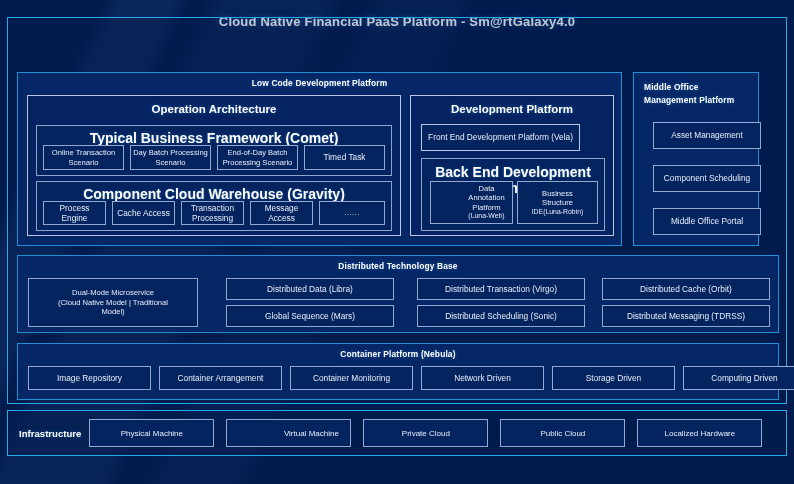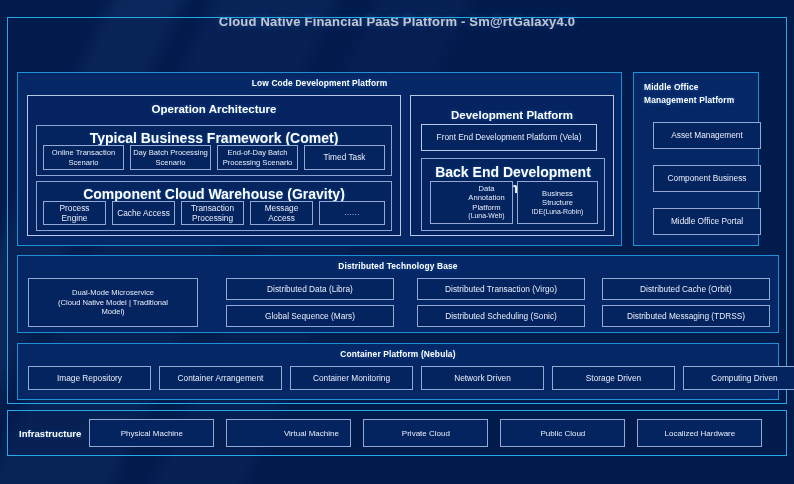--- a/index.html
+++ b/index.html
@@ -140,23 +140,23 @@
           <div class="group-title" style="margin-top:4px;">Component Cloud Warehouse (Gravity)</div>
           <div class="box lg" style="left:6px; top:19px; width:63px; height:24px;">Process Engine</div>
           <div class="box lg" style="left:75px; top:19px; width:63px; height:24px;">Cache Access</div>
           <div class="box lg" style="left:144px; top:19px; width:63px; height:24px;">Transaction Processing</div>
           <div class="box lg" style="left:213px; top:19px; width:63px; height:24px;">Message Access</div>
           <div class="box" style="left:282px; top:19px; width:66px; height:24px; letter-spacing:0.5px;">......</div>
         </div>
       </div>
 
       <div class="subpanel" style="left:392px; top:22px; width:204px; height:141px;">
-        <div class="subpanel-title" style="font-size:11.5px; margin-top:13px;">Development Platform</div>
-
-        <div class="box lg" style="left:10px; top:28px; width:176px; height:27px; border-color:#b9c6e4;">Front End Development Platform (Vela)</div>
+        <div class="subpanel-title" style="font-size:11.5px; margin-top:7px;">Development Platform</div>
+
+        <div class="box lg" style="left:10px; top:28px; width:159px; height:27px; border-color:#b9c6e4;">Front End Development Platform (Vela)</div>
 
         <div class="group" style="left:10px; top:62px; width:184px; height:73px;">
           <div class="group-title" style="margin-top:5px;">Back End Development Platform (Luna)</div>
 
           <div class="box" style="left:8px; top:22px; width:83px; height:43px; flex-direction:column; justify-content:center;padding-left:32px;">
             <span>Data Annotation</span>
             <span>Platform</span>
             <span class="sub2">(Luna-Web)</span>
           </div>
 
@@ -165,21 +165,21 @@
             <span>Structure</span>
             <span class="sub2">IDE(Luna-Robin)</span>
           </div>
         </div>
       </div>
     </div>
 
     <div class="panel" style="left:625px; top:54px; width:126px; height:174px;">
       <div class="panel-title left" style="margin:8px 10px 0 10px; line-height:1.5;">Middle Office Management Platform</div>
       <div class="box lg" style="left:19px; top:49px; width:108px; height:27px;">Asset Management</div>
-      <div class="box lg" style="left:19px; top:92px; width:108px; height:27px;">Component Business</div>
+      <div class="box lg" style="left:19px; top:92px; width:108px; height:27px;">Component Scheduling</div>
       <div class="box lg" style="left:19px; top:135px; width:108px; height:27px;">Middle Office Portal</div>
     </div>
 
     <div class="panel" style="left:9px; top:237px; width:762px; height:78px;">
       <div class="panel-title" style="margin-top:5px;">Distributed Technology Base</div>
 
       <div class="box" style="left:10px; top:22px; width:170px; height:49px; flex-direction:column; justify-content:center;">
         <span>Dual-Mode Microservice</span>
         <span>(Cloud Native Model | Traditional</span>
         <span>Model)</span>

